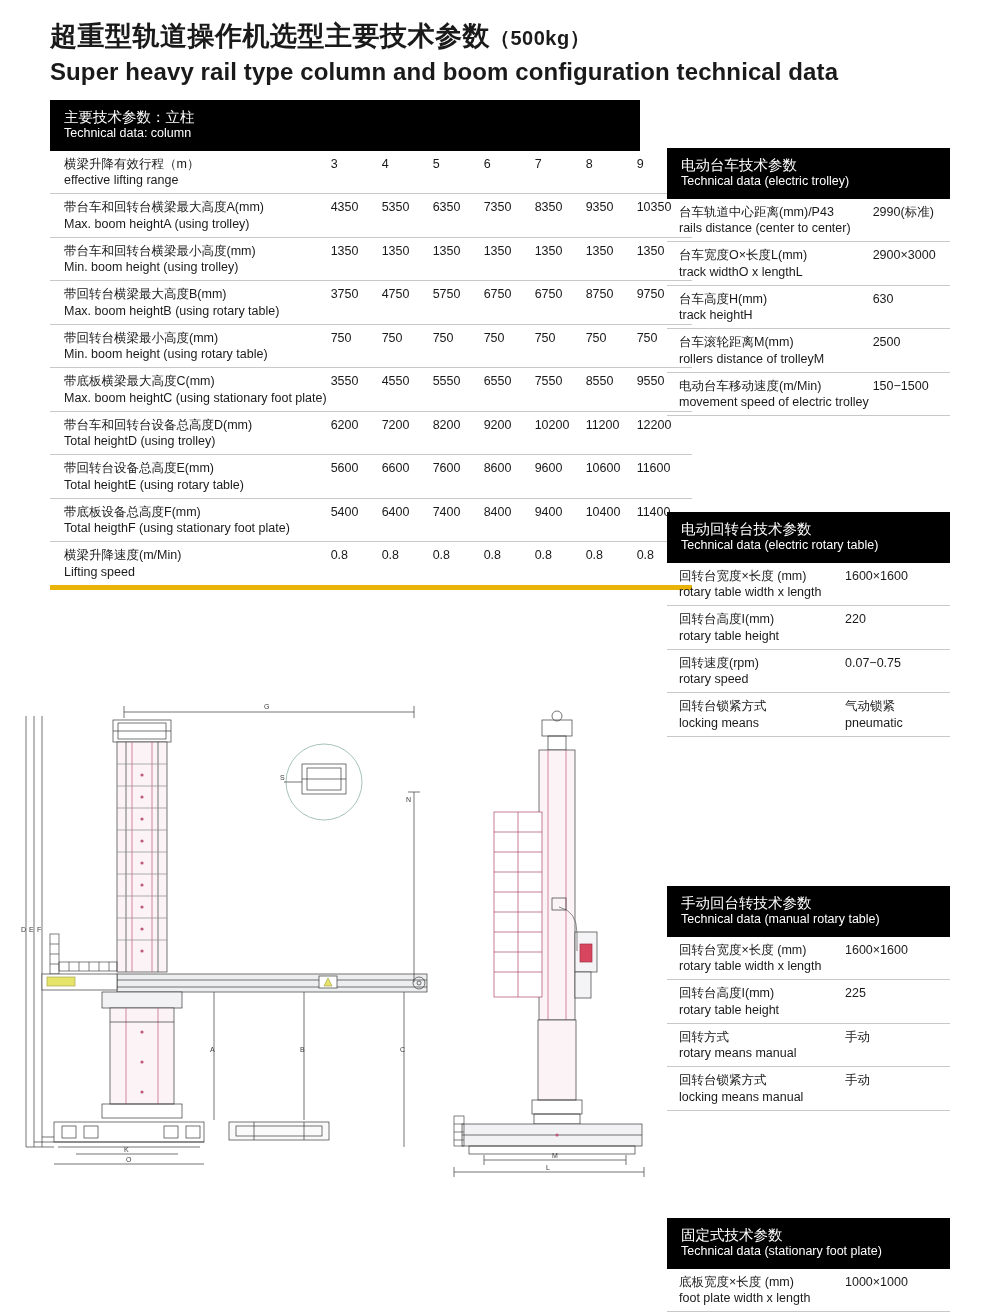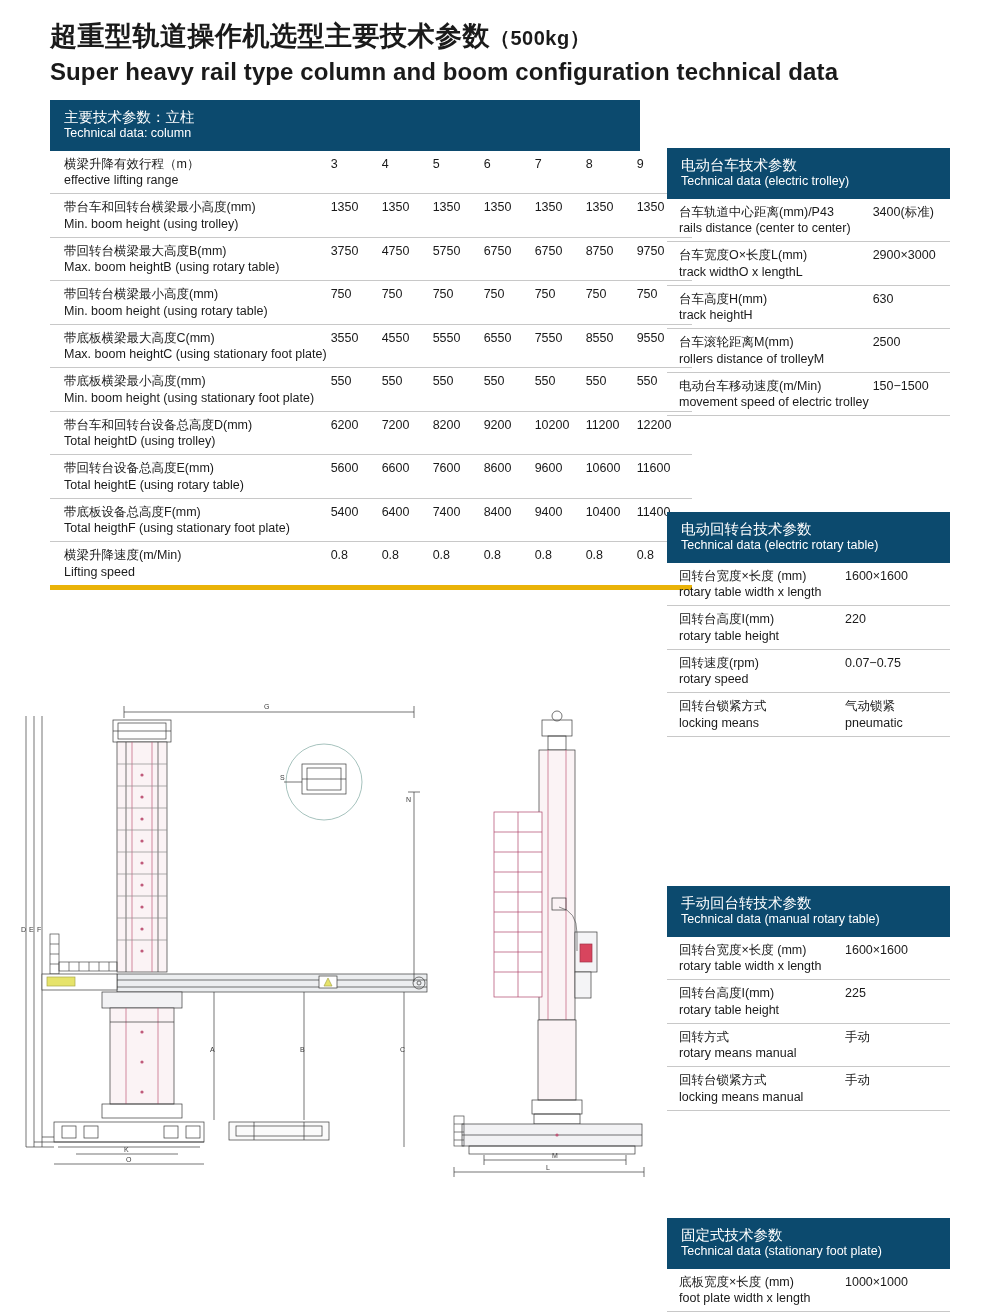--- a/index.html
+++ b/index.html
@@ -24,21 +24,21 @@
   }
   .title-zh .weight { font-size: 20px; text-align: right; }
   .title-en {
     position: absolute; left: 50px; top: 58px;
     font-size: 24px; font-weight: bold; letter-spacing: 0.1px;
     white-space: nowrap;
   }
 
   
   .sec-header {
-    background: #0c4a6e;
+    background: #000000;
     color: #ffffff;
     padding: 8px 12px 9px 14px;
     line-height: 1.25;
   }
   .sec-header .zh { font-size: 14.5px; display: block; }
   .sec-header .en { font-size: 12.5px; display: block; }
 
   .tbl { width: 100%; border-collapse: collapse; }
   .tbl td {
     border-bottom: 1px solid #c8c8c8;
@@ -120,20 +120,37 @@
               <span>5</span>
               <span>6</span>
               <span>7</span>
               <span>8</span>
               <span>9</span>
             </div>
           </td>
         </tr>
         <tr>
           <td class="lbl">
+            <span class="zh">带台车和回转台横梁最大高度A(mm)</span>
+            <span class="en">Max. boom heightA (using trolley)</span>
+          </td>
+          <td class="num">
+            <div class="numrow">
+              <span>4350</span>
+              <span>5350</span>
+              <span>6350</span>
+              <span>7350</span>
+              <span>8350</span>
+              <span>9350</span>
+              <span>10350</span>
+            </div>
+          </td>
+        </tr>
+        <tr>
+          <td class="lbl">
             <span class="zh">带台车和回转台横梁最小高度(mm)</span>
             <span class="en">Min. boom height (using trolley)</span>
           </td>
           <td class="num">
             <div class="numrow">
               <span>1350</span>
               <span>1350</span>
               <span>1350</span>
               <span>1350</span>
               <span>1350</span>
@@ -188,37 +205,20 @@
               <span>5550</span>
               <span>6550</span>
               <span>7550</span>
               <span>8550</span>
               <span>9550</span>
             </div>
           </td>
         </tr>
         <tr>
           <td class="lbl">
-            <span class="zh">带底板横梁最小高度(mm)</span>
-            <span class="en">Min. boom height (using stationary foot plate)</span>
-          </td>
-          <td class="num">
-            <div class="numrow">
-              <span>550</span>
-              <span>550</span>
-              <span>550</span>
-              <span>550</span>
-              <span>550</span>
-              <span>550</span>
-              <span>550</span>
-            </div>
-          </td>
-        </tr>
-        <tr>
-          <td class="lbl">
             <span class="zh">带台车和回转台设备总高度D(mm)</span>
             <span class="en">Total heightD (using trolley)</span>
           </td>
           <td class="num">
             <div class="numrow">
               <span>6200</span>
               <span>7200</span>
               <span>8200</span>
               <span>9200</span>
               <span>10200</span>
@@ -287,21 +287,21 @@
       <span class="zh">电动台车技术参数</span>
       <span class="en">Technical data (electric trolley)</span>
     </div>
     <table class="tbl">
       <tbody>
         <tr>
           <td class="lbl">
             <span class="zh">台车轨道中心距离(mm)/P43</span>
             <span class="en">rails distance (center to center)</span>
           </td>
-          <td class="val">3400(标准)</td>
+          <td class="val">2990(标准)</td>
         </tr>
         <tr>
           <td class="lbl">
             <span class="zh">台车宽度O×长度L(mm)</span>
             <span class="en">track widthO x lengthL</span>
           </td>
           <td class="val">2900×3000</td>
         </tr>
         <tr>
           <td class="lbl">

